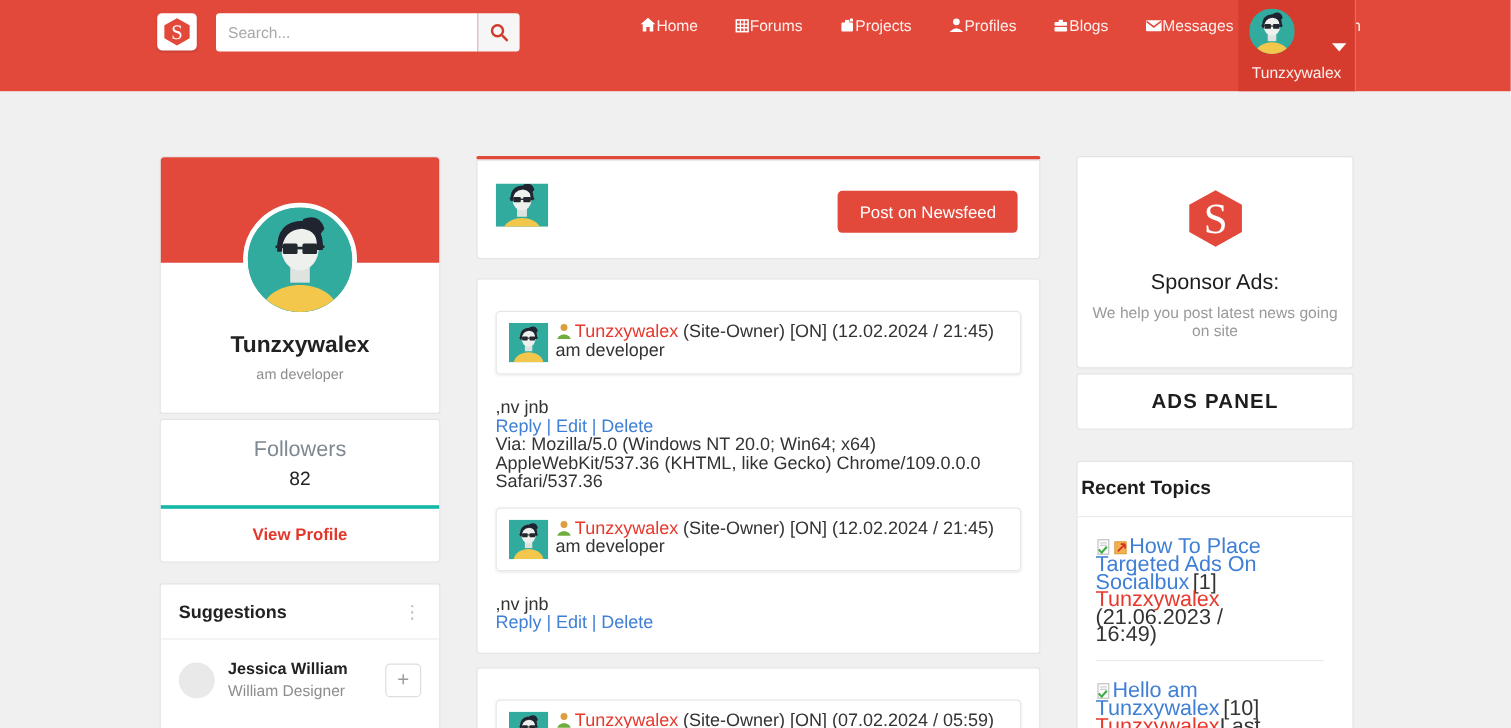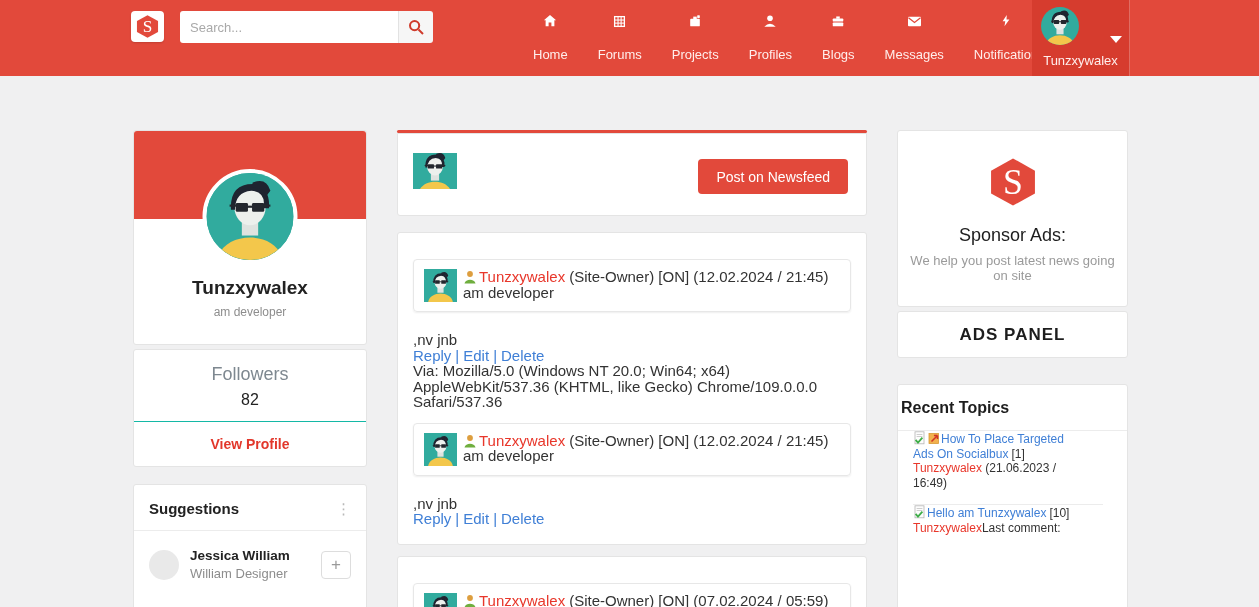--- a/index.html
+++ b/index.html
@@ -8,42 +8,42 @@
 
   
   .topbar { position:relative; height:76px; background:#e2493b; }
   .logo-box { position:absolute; left:131px; top:11px; width:33px; height:31px; background:#fff; border-radius:4px; display:flex; align-items:center; justify-content:center; box-shadow:0 1px 2px rgba(0,0,0,.15); }
   .logo-box svg { width:25px; height:25px; }
   .searchwrap { position:absolute; left:180px; top:11px; display:flex; }
   .searchwrap input { width:218px; height:32px; border:none; outline:none; border-radius:3px 0 0 3px; padding:0 10px; font-size:13px; color:#555; font-family:"Liberation Sans",sans-serif; }
   .searchwrap input::placeholder { color:#a9a9a9; }
   .search-btn { width:35px; height:32px; background:#f6f6f6; border:none; border-left:1px solid #e2e2e2; border-radius:0 3px 3px 0; display:flex; align-items:center; justify-content:center; cursor:pointer; }
   .mainnav { position:absolute; left:518px; top:12px; display:flex; }
-  .nav-item { display:flex; flex-direction:column; align-items:center; padding:0 15px; color:#ffeeec; font-size:13px; cursor:pointer;gap:16px; }
+  .nav-item { display:flex; align-items:center; padding:0 15px; color:#ffeeec; font-size:13px; cursor:pointer; }
   .nav-item .nicon { height:16px; margin-bottom:3px; display:flex; align-items:flex-end; }
   .user-block { position:absolute; left:1032px; top:0; width:98px; height:76px; background:#d63c2e; border-right:1px solid rgba(255,255,255,.25); }
   .user-avatar { position:absolute; left:9px; top:7px; width:38px; height:38px; border-radius:50%; overflow:hidden; }
   .user-name { position:absolute; left:0; right:0; bottom:8px; text-align:center; color:#ffeeec; font-size:13px; }
   .chevron { position:absolute; left:1110px; top:36px; width:0; height:0; border-left:6px solid transparent; border-right:6px solid transparent; border-top:7px solid #fff; }
 
   
   .page { position:relative; width:1259px; height:531px; }
   .col-left  { position:absolute; left:133px; top:54px; width:234px; }
   .col-main  { position:absolute; left:397px; top:54px; width:470px; }
   .col-right { position:absolute; left:897px; top:54px; width:231px; }
   .card { background:#fff; border:1px solid #e4e4e4; border-radius:3px; }
 
   
   .profile-card { height:215px; position:relative; overflow:visible; }
   .banner { height:88px; background:#e2493b; border-radius:3px 3px 0 0; }
   .big-avatar { position:absolute; left:50%; top:38px; transform:translateX(-50%); width:95px; height:95px; border:4px solid #fff; border-radius:50%; overflow:hidden; background:#31ab9e; }
   .profile-name { margin-top:58px; text-align:center; font-size:19px; font-weight:bold; color:#222; }
   .profile-tagline { text-align:center; font-size:12px; color:#8d8d8d; margin-top:6px; }
   .stats-card { margin-top:4px; }
-  .followers-block { padding:14px 0 12px; text-align:center; border-bottom:1px solid #14b8a6; }
+  .followers-block { padding:14px 0 12px; text-align:center; border-bottom:3px solid #14b8a6; }
   .followers-label { font-size:18px; color:#7e8890; }
   .followers-count { font-size:16px; color:#222; margin-top:6px; }
   .viewprofile-block { padding:13px 0; text-align:center; }
   .viewprofile-block a { color:#e2372b; font-size:14px; font-weight:bold; text-decoration:none; cursor:pointer; }
   .sugg-card { margin-top:17px; height:160px; }
   .sugg-head { display:flex; justify-content:space-between; align-items:center; padding:15px 15px 13px; border-bottom:1px solid #ececec;text-align:center; }
   .sugg-title { font-size:15px; font-weight:bold; color:#222; }
   .dots { color:#b9b9b9; font-size:15px; letter-spacing:0; cursor:pointer; line-height:10px; }
   .sugg-item { display:flex; align-items:center; padding:17px 15px; }
   .sugg-avatar { width:30px; height:30px; border-radius:50%; background:#e9e9e9; flex:0 0 30px; }
@@ -76,21 +76,21 @@
 
   
   .sponsor-card { height:177px; text-align:center; padding-top:20px; }
   .sponsor-logo { width:52px; height:62px; margin:0 auto; }
   .sponsor-title { font-size:18px; font-weight:normal; color:#1d1d1d; margin-top:12px; }
   .sponsor-desc { font-size:13px; color:#9a9a9a; margin:8px auto 0; width:214px; line-height:14.5px; }
   .adspanel-card { margin-top:4px; height:47px; display:flex; align-items:center; justify-content:center; }
   .adspanel-title { font-size:17px; font-weight:bold; letter-spacing:1px; color:#1d1d1d; }
   .topics-card { margin-top:26px; height:240px; padding:14px 15px 0; overflow:hidden; }
   .topics-title { font-size:16px; font-weight:bold; color:#1d1d1d; padding-bottom:13px; border-bottom:1px solid #ececec; margin:0 -15px; padding-left:3px; }
-  .topic { width:162px; font-size:12px; line-height:14.6px; }
+  .topic { width:162px; font-size:18px; line-height:14.6px; margin-top:17px; }
   .topic-icon { display:inline-block; width:14px; height:14px; vertical-align:-2px; }
   .topic a.t-link { color:#3f7fd6; text-decoration:none; cursor:pointer; }
   .topic .t-count { color:#333; margin-left:3px; }
   .topic a.t-author { color:#e8372b; text-decoration:none; cursor:pointer; }
   .topic .t-date, .topic .t-last { color:#333; }
   .topic-divider { border:none; border-top:1px solid #ececec; margin:14px 0 0; width:190px; }
 </style>
 </head>
 <body>
 

